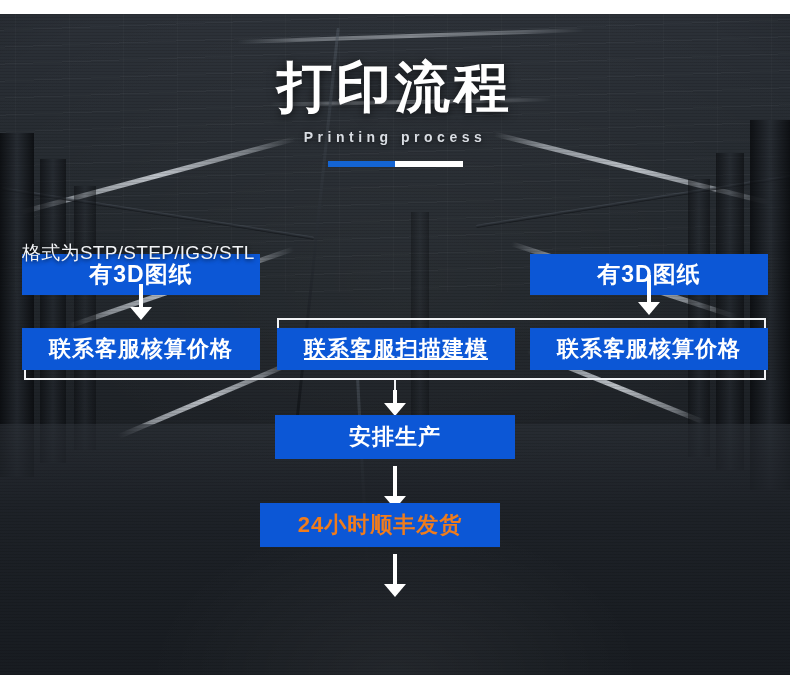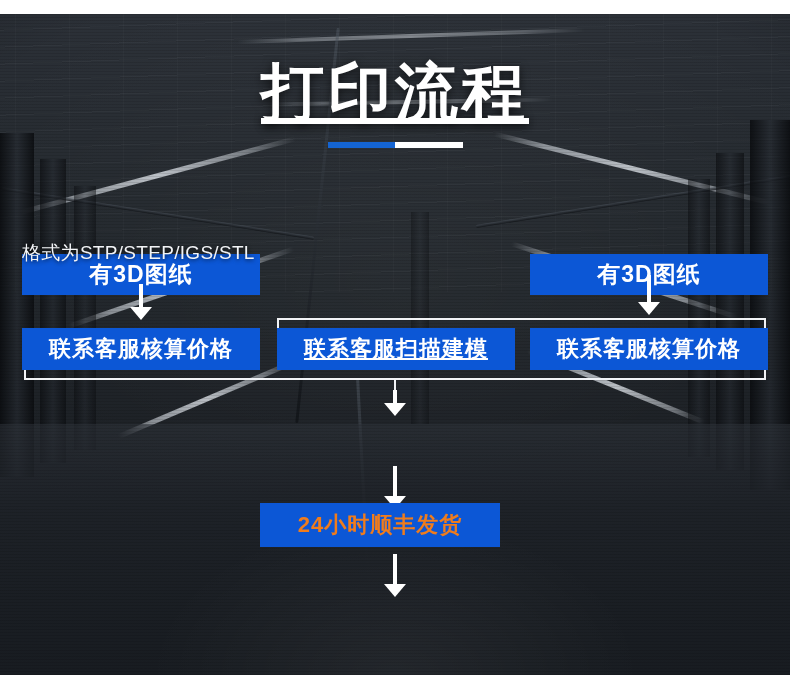--- a/index.html
+++ b/index.html
@@ -112,27 +112,26 @@
   }
 
   
   .title-block {
     position: absolute;
     left: 0; right: 0;
     top: 58px;
     text-align: center;
   }
   .title-cn {
-    font-size: 63px;
+    font-size: 55px;
     font-weight: 700;
     color: #ffffff;
     letter-spacing: 4px;
     line-height: 1.08;
     text-shadow: 0 2px 10px rgba(0,0,0,0.65);
-    text-decoration: underline;
   }
   .title-en {
     margin-top: 12px;
     font-size: 14px;
     font-weight: 600;
     color: #d9dde3;
     letter-spacing: 4.5px;
     text-shadow: 0 1px 5px rgba(0,0,0,0.6);
   }
   .title-bar {
@@ -238,20 +237,21 @@
     <div class="col c6"></div>
     <div class="col c7"></div>
 
     <div class="floor"></div>
     <div class="floor-sheen"></div>
     <div class="scan"></div>
   </div>
 
   <div class="title-block">
     <div class="title-cn">打印流程</div>
+    <div class="title-en">Printing process</div>
     <div class="title-bar">
       <div class="seg-blue"></div>
       <div class="seg-white"></div>
     </div>
   </div>
 
   <div class="flow">
 
     <div class="box box-lg" style="left:22px; top:214px; width:238px; height:41px;">
       <span>有3D图纸</span>
@@ -292,20 +292,23 @@
     <div class="ln ln-h" style="left:24px; top:378px; width:742px;"></div>
     <div class="ln ln-v" style="left:24px; top:370px; height:9px;"></div>
     <div class="ln ln-v" style="left:764px; top:370px; height:9px;"></div>
     <div class="ln ln-v" style="left:394px; top:378px; height:18px;"></div>
 
     <div class="arrow" style="left:384px; top:390px; height:26px;">
       <div class="shaft" style="height:13px;"></div>
       <div class="head" style="top:13px;"></div>
     </div>
 
+    <div class="box box-md" style="left:275px; top:415px; width:240px; height:44px;">
+      <span>安排生产</span>
+    </div>
 
     <div class="arrow" style="left:384px; top:466px; height:44px;">
       <div class="shaft" style="height:30px;"></div>
       <div class="head" style="top:30px;"></div>
     </div>
 
     <div class="box box-md box-orange" style="left:260px; top:503px; width:240px; height:44px;">
       <span>24小时顺丰发货</span>
     </div>
 

